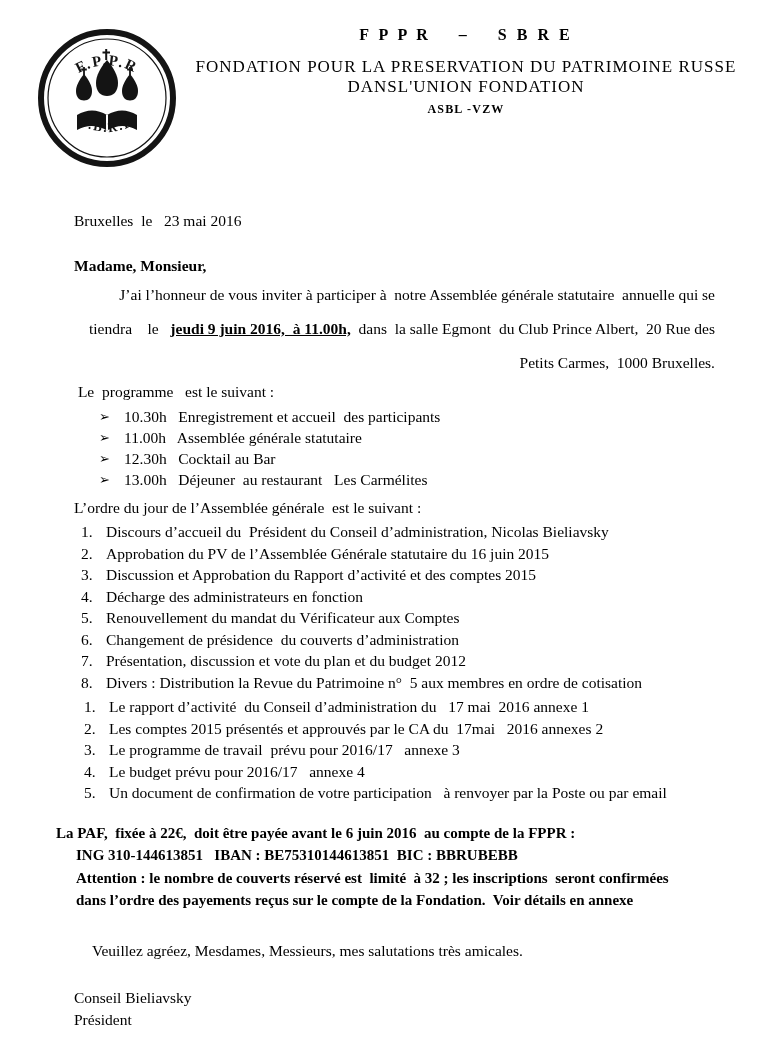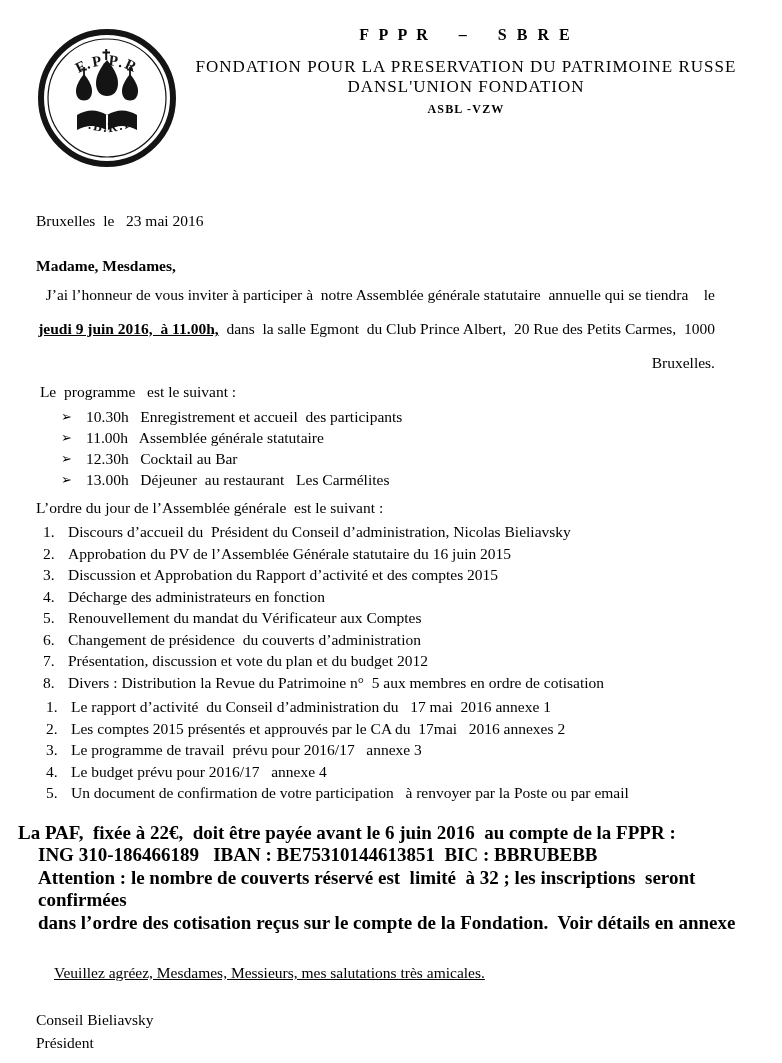--- a/index.html
+++ b/index.html
@@ -43,20 +43,21 @@
     font-weight: bold;
     letter-spacing: 1.2px;
     margin-top: 6px;
   }
 
   
   .content {
     padding: 34px 67px 0 36px;
     font-size: 15.5px;
     line-height: 21px;
+    margin-left: 38px;
   }
   .dateline { }
   .salutation { margin-top: 24px; font-weight: bold; }
   .para { margin-top: 2px; line-height: 34px; text-align: right; }
   .bold-underline { font-weight: bold; text-decoration: underline; }
   .prog-intro { margin-top: 1px; line-height: 21px; }
 
   .blist { margin-top: 4px; margin-left: 25px; }
   .blist .row { display: flex; line-height: 21px; }
   .blist .marker { width: 25px; flex: none; font-size: 13px; }
@@ -70,29 +71,29 @@
   .nlist .txt { flex: 1; }
   .agenda-list { margin-left: 7px; }
   .annex-list  { margin-left: 10px; }
 
   .annex-intro { margin-top: 8px; font-weight: bold; line-height: 21px; }
 
   .payment {
     margin-top: 18px;
     margin-right: -25px;
     font-weight: bold;
-    font-size: 19px;
+    font-size: 15px;
     line-height: 22.5px;
   }
   .payment .pay-l1 { margin-left: -18px; }
   .payment .pay-l2 { margin-left: 2px; }
   .payment .pay-l3 { margin-left: 2px; }
   .payment .pay-l4 { margin-left: 2px; }
 
-  .closing { margin-top: 28px; margin-left: 18px; text-decoration: underline; }
+  .closing { margin-top: 28px; margin-left: 18px; }
   .signature { margin-top: 26px; line-height: 22.5px; }
 </style>
 </head>
 <body>
 
 <div class="page">
 
   <div class="header">
 
     <svg class="logo" viewBox="0 0 146 146" aria-hidden="true">
@@ -136,21 +137,21 @@
       <div class="org-line" data-bind="header.org_fr_line1">FONDATION POUR LA PRESERVATION DU PATRIMOINE RUSSE</div>
       <div class="org-line" data-bind="header.org_fr_line2">DANSL'UNION FONDATION</div>
       <div class="legal-form" data-bind="header.legal_form">ASBL -VZW</div>
     </div>
   </div>
 
   <div class="content">
 
     <div class="dateline" data-bind="letter.dateline">Bruxelles  le   23 mai 2016</div>
 
-    <div class="salutation" data-bind="letter.salutation">Madame, Mesdames,</div>
+    <div class="salutation" data-bind="letter.salutation">Madame, Monsieur,</div>
 
     <div class="para"><span data-bind="letter.invitation.part1"> J’ai l’honneur de vous inviter à participer à  notre Assemblée générale statutaire  annuelle qui se tiendra    le   </span><span class="bold-underline" data-bind="letter.invitation.date">jeudi 9 juin 2016,  à 11.00h,</span><span data-bind="letter.invitation.part2">  dans  la salle Egmont  du Club Prince Albert,  20 Rue des Petits Carmes,  1000 Bruxelles.</span></div>
 
     <div class="prog-intro" data-bind="letter.programme_intro"> Le  programme   est le suivant :</div>
 
     <div class="blist">
       <div class="row">
         <span class="marker" data-bind="letter.programme.bullet">➢</span>
         <span class="txt" data-bind="letter.programme.items.0">10.30h   Enregistrement et accueil  des participants</span>
       </div>
@@ -224,23 +225,23 @@
         <span class="txt" data-bind="letter.annex.items.3.t">Le budget prévu pour 2016/17   annexe 4</span>
       </div>
       <div class="row">
         <span class="num" data-bind="letter.annex.items.4.n">5.</span>
         <span class="txt" data-bind="letter.annex.items.4.t">Un document de confirmation de votre participation   à renvoyer par la Poste ou par email</span>
       </div>
     </div>
 
     <div class="payment">
       <div class="pay-l1" data-bind="letter.payment.line1">La PAF,  fixée à 22€,  doit être payée avant le 6 juin 2016  au compte de la FPPR :</div>
-      <div class="pay-l2" data-bind="letter.payment.line2">ING 310-186466189   IBAN : BE75310144613851  BIC : BBRUBEBB</div>
+      <div class="pay-l2" data-bind="letter.payment.line2">ING 310-144613851   IBAN : BE75310144613851  BIC : BBRUBEBB</div>
       <div class="pay-l3" data-bind="letter.payment.line3">Attention : le nombre de couverts réservé est  limité  à 32 ; les inscriptions  seront confirmées</div>
-      <div class="pay-l4" data-bind="letter.payment.line4">dans l’ordre des cotisation reçus sur le compte de la Fondation.  Voir détails en annexe</div>
+      <div class="pay-l4" data-bind="letter.payment.line4">dans l’ordre des payements reçus sur le compte de la Fondation.  Voir détails en annexe</div>
     </div>
 
     <div class="closing" data-bind="letter.closing">Veuillez agréez, Mesdames, Messieurs, mes salutations très amicales.</div>
 
     <div class="signature">
       <div data-bind="letter.signature_name">Conseil Bieliavsky</div>
       <div data-bind="letter.signature_title">Président</div>
     </div>
 
   </div>

